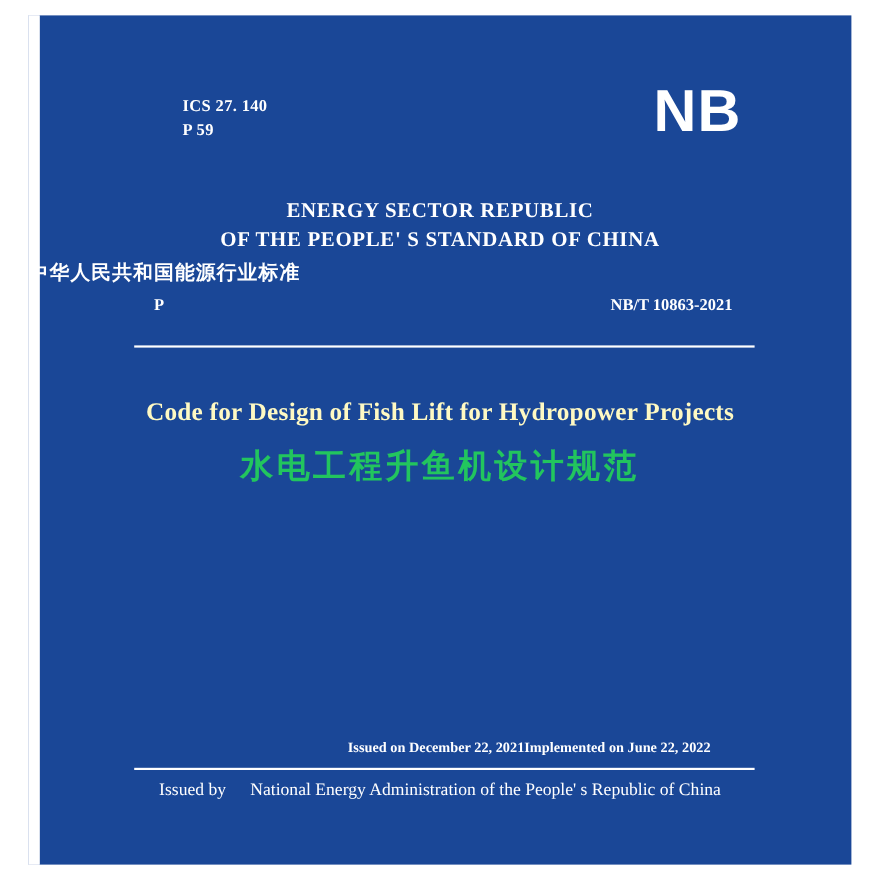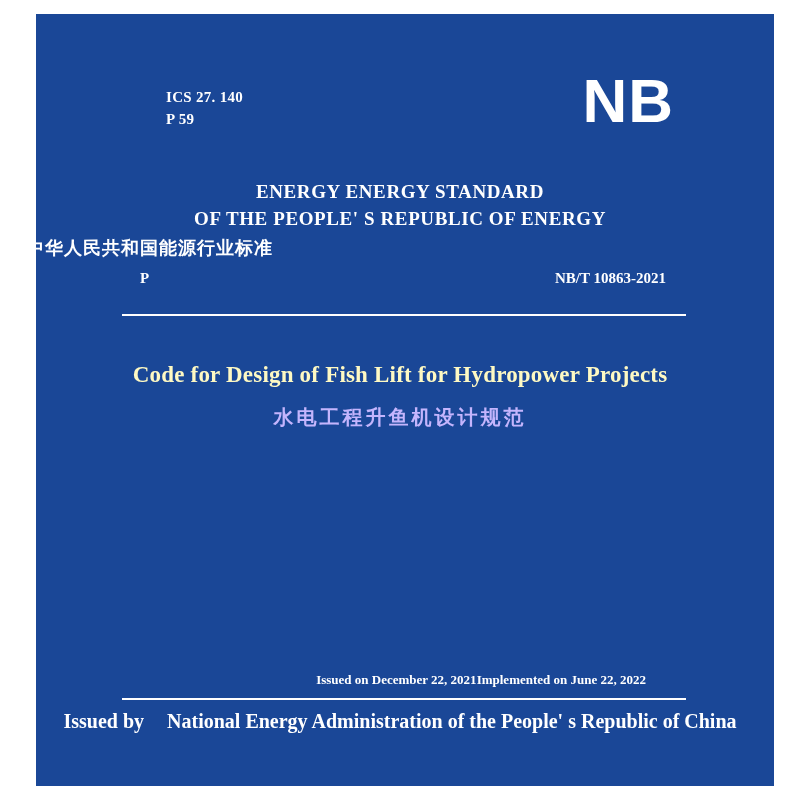--- a/index.html
+++ b/index.html
@@ -54,21 +54,21 @@
     line-height: 22px;
     letter-spacing: 0.3px;
   }
   .nb-logo {
     position: absolute;
     right: 100px;
     top: 56px;
     color: #ffffff;
     font-family: "Liberation Sans", sans-serif;
     font-weight: bold;
-    font-size: 62px;
+    font-size: 54px;
     letter-spacing: 1px;
     line-height: 62px;
   }
   .title-en {
     position: absolute;
     left: 0;
     right: 0;
     top: 164px;
     text-align: center;
     color: #ffffff;
@@ -117,23 +117,23 @@
     font-weight: bold;
     font-size: 23px;
     letter-spacing: 0.2px;
   }
   .doc-title-cn {
     position: absolute;
     left: 0;
     right: 0;
     top: 390px;
     text-align: center;
-    color: #c4b5fd;
-    font-weight: bold;
-    font-size: 20px;
+    color: #22c55e;
+    font-weight: bold;
+    font-size: 30px;
     letter-spacing: 3px;
   }
   .dates-row {
     position: absolute;
     left: 150px;
     right: 128px;
     top: 658px;
     display: flex;
     justify-content: flex-end;
     align-items: baseline;
@@ -149,22 +149,22 @@
     height: 2px;
     background: #ffffff;
   }
   .issuer-row {
     position: absolute;
     left: 0;
     right: 0;
     top: 696px;
     text-align: center;
     color: #ffffff;
-    font-weight: bold;
-    font-size: 20px;
+    font-weight: normal;
+    font-size: 16px;
   }
   .issuer-label {
     margin-right: 18px;
   }
 </style>
 </head>
 <body>
 
 <div class="page">
   <div class="cover">
@@ -174,22 +174,22 @@
     </div>
 
     <div class="ics-block">
       <div>ICS 27. 140</div>
       <div>P 59</div>
     </div>
 
     <div class="nb-logo">NB</div>
 
     <div class="title-en">
-      <div>ENERGY ENERGY STANDARD</div>
-      <div>OF THE PEOPLE' S REPUBLIC OF ENERGY</div>
+      <div>ENERGY SECTOR REPUBLIC</div>
+      <div>OF THE PEOPLE' S STANDARD OF CHINA</div>
     </div>
 
     <div class="title-cn">中华人民共和国能源行业标准</div>
 
     <div class="code-row">
       <span>P</span>
       <span>NB/T 10863-2021</span>
     </div>
 
     <div class="rule-top"></div>

